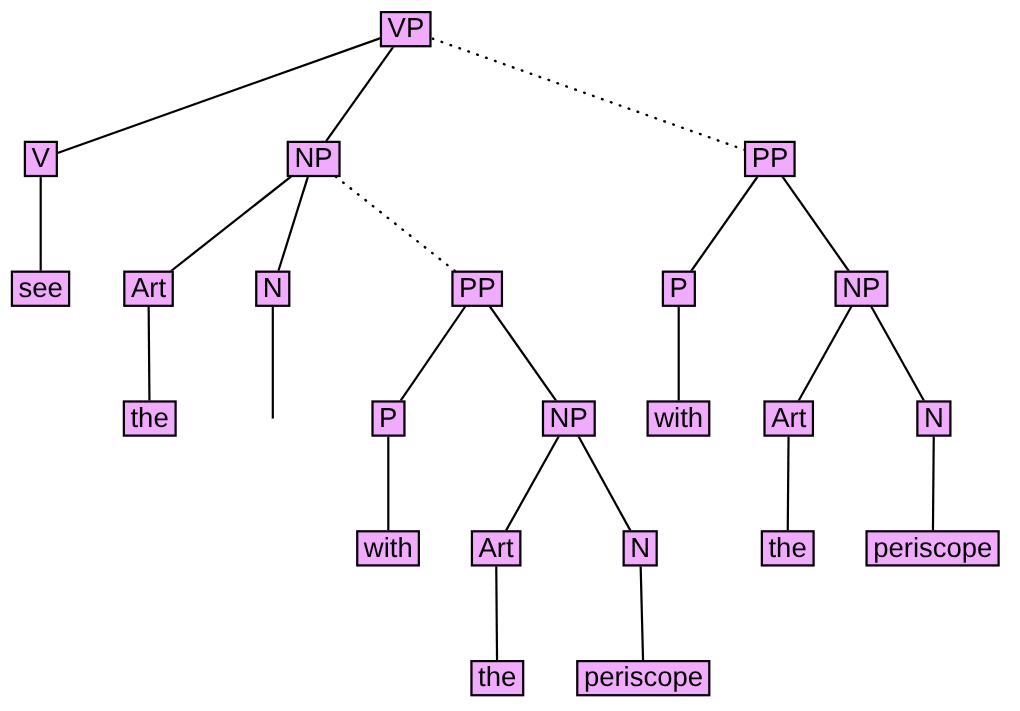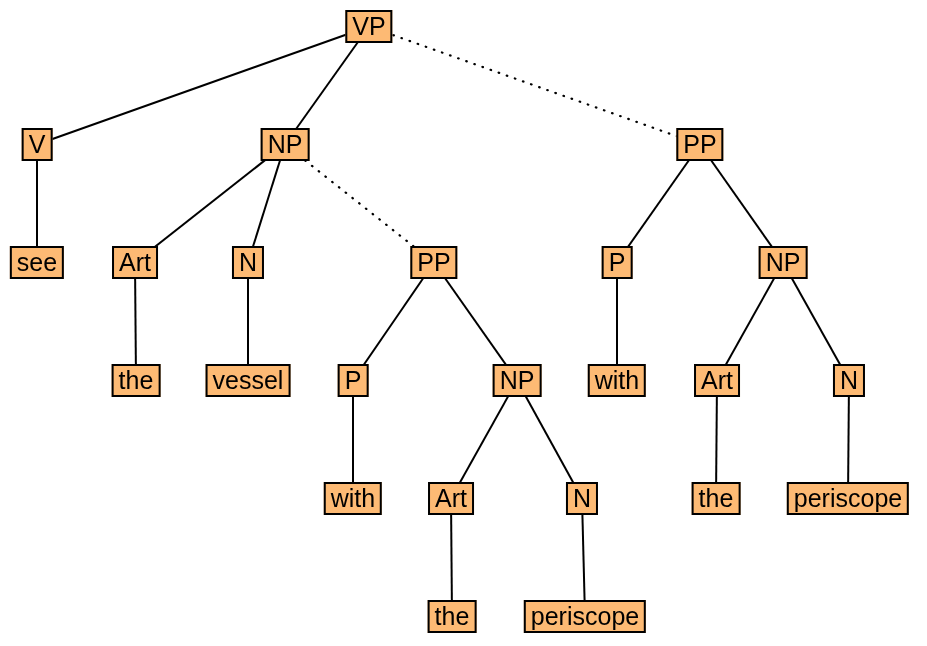--- a/index.html
+++ b/index.html
@@ -37,21 +37,21 @@
     left: 0;
     top: 0;
     width: 927px;
     height: 646px;
   }
   .node {
     position: absolute;
     transform: translateX(-50%);
     box-sizing: border-box;
     border: 2px solid #000000;
-    background: #fdba74;
+    background: #f0abfc;
     color: #000000;
     padding: 0 5px;
     font-size: 25px;
     line-height: 29px;
     height: 33px;
     white-space: nowrap;
     text-align: center;
   }
   .node.terminal {
   }
@@ -90,21 +90,20 @@
       <div class="node" style="left: 37px; top: 128px;">V</div>
       <div class="node" style="left: 285px; top: 128px;">NP</div>
       <div class="node" style="left: 700px; top: 128px;">PP</div>
       <div class="node terminal" style="left: 37px; top: 246px;">see</div>
       <div class="node" style="left: 135px; top: 246px;">Art</div>
       <div class="node" style="left: 248px; top: 246px;">N</div>
       <div class="node" style="left: 434px; top: 246px;">PP</div>
       <div class="node" style="left: 617px; top: 246px;">P</div>
       <div class="node" style="left: 783px; top: 246px;">NP</div>
       <div class="node terminal" style="left: 136px; top: 364px;">the</div>
-      <div class="node terminal" style="left: 248px; top: 364px;">vessel</div>
       <div class="node" style="left: 353px; top: 364px;">P</div>
       <div class="node" style="left: 517px; top: 364px;">NP</div>
       <div class="node terminal" style="left: 617px; top: 364px;">with</div>
       <div class="node" style="left: 717px; top: 364px;">Art</div>
       <div class="node" style="left: 849px; top: 364px;">N</div>
       <div class="node terminal" style="left: 353px; top: 482px;">with</div>
       <div class="node" style="left: 451px; top: 482px;">Art</div>
       <div class="node" style="left: 582px; top: 482px;">N</div>
       <div class="node terminal" style="left: 716px; top: 482px;">the</div>
       <div class="node terminal" style="left: 848px; top: 482px;">periscope</div>

